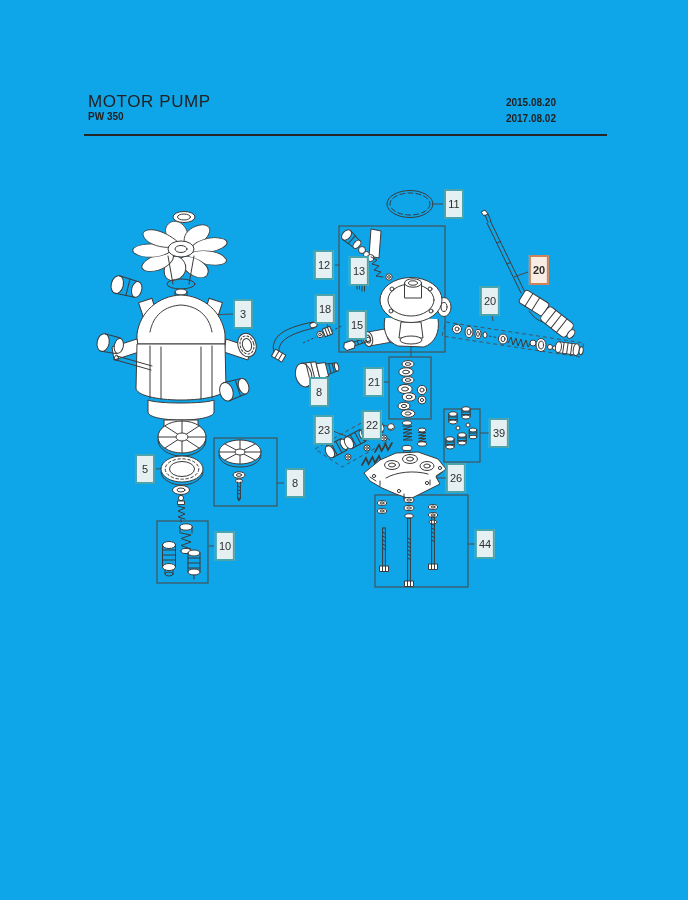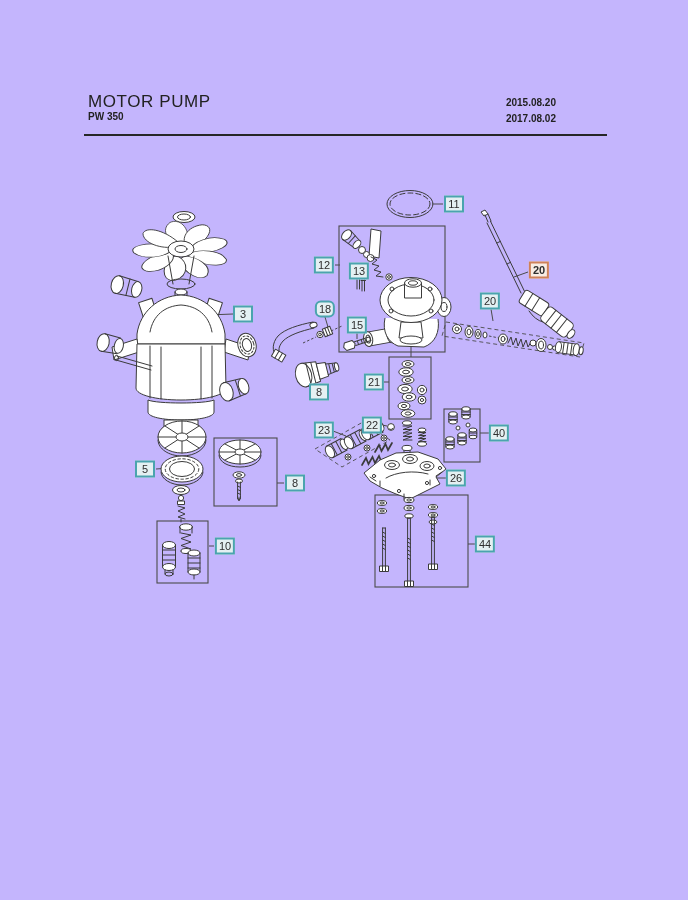--- a/index.html
+++ b/index.html
@@ -1,30 +1,30 @@
 <!DOCTYPE html>
 <html style="--teal: #4AA4AE; --teal-bg: #E4F0F2; --orange: #CF8159; --orange-bg: #F8ECE4; --line: #3B3B3B;"><head>
 <meta charset="utf-8">
 <style>
   :root{
     --teal:#4AA4AE; --teal-bg:#E4F0F2;
     --orange:#CF8159; --orange-bg:#F8ECE4;
     --line:#3B3B3B;
   }
   html,body{margin:0;padding:0;background:#ffffff;}
-  #page{position:relative;width:688px;height:900px;background:#c4b5fd;overflow:hidden;
+  #page{position:relative;width:688px;height:900px;background:#0ea5e9;overflow:hidden;
         font-family:"Liberation Sans",sans-serif;color:#1f1f1f;}
   .hdr-title{position:absolute;left:88px;top:92px;font-size:17px;letter-spacing:0.6px;color:#222;}
   .hdr-model{position:absolute;left:88px;top:111px;font-size:10px;font-weight:bold;color:#222;}
   .hdr-date1{position:absolute;top:97px;right:132px;font-size:10px;font-weight:bold;color:#222;text-align:right;}
   .hdr-date2{position:absolute;top:113px;right:132px;font-size:10px;font-weight:bold;color:#222;}
   .hdr-rule{position:absolute;left:84px;top:134px;width:523px;height:2.4px;background:#262626;}
   #diagram-svg{position:absolute;left:0;top:0;}
   #callout-layer{position:absolute;left:0;top:0;width:688px;height:900px;pointer-events:none;}
-  .callout{position:absolute;box-sizing:border-box;min-width:20px;height:17px;padding:0 2px;
+  .callout{position:absolute;box-sizing:border-box;min-width:20px;height:17px;padding:13px 2px;
     border:2px solid var(--teal);background:var(--teal-bg);color:#2e2e2e;
     font-size:11px;line-height:13px;display:flex;align-items:center;justify-content:center;
     transform:translate(-50%,-50%);pointer-events:auto;}
   .callout.orange{border-color:var(--orange);background:var(--orange-bg);}
   svg .ln{fill:none;stroke:var(--line);stroke-width:1;stroke-linecap:round;stroke-linejoin:round}
   svg .wh{fill:#fff;stroke:var(--line);stroke-width:1;stroke-linejoin:round}
   svg .box{fill:none;stroke:#4b4b4b;stroke-width:1.1}
   svg .dsh{fill:none;stroke:#4b4b4b;stroke-width:0.9;stroke-dasharray:4 3}
   svg .d2{fill:none;stroke:var(--line);stroke-width:0.9;stroke-dasharray:2.5 2}
   svg .ldr{stroke:#4b4b4b;stroke-width:1}
@@ -427,23 +427,23 @@
   <div id="callout-layer">
       <div class="callout" style="left: 243px; top: 314px;">3</div>
       <div class="callout" style="left: 145px; top: 469px;">5</div>
       <div class="callout" style="left: 295px; top: 483px;">8</div>
       <div class="callout" style="left: 225px; top: 546px;">10</div>
       <div class="callout" style="left: 454px; top: 204px;">11</div>
       <div class="callout" style="left: 324px; top: 265px;">12</div>
       <div class="callout" style="left: 359px; top: 271px;">13</div>
       <div class="callout" style="left: 357px; top: 325px;">15</div>
       <div class="callout" style="left: 319px; top: 392px;">8</div>
-      <div class="callout" style="left: 325px; top: 309px; border-radius: 6px;">18</div>
+      <div class="callout" style="left: 325px; top: 309px;">18</div>
       <div class="callout" style="left: 490px; top: 301px;">20</div>
       <div class="callout orange" style="left: 539px; top: 270px; font-weight: bold;">20</div>
       <div class="callout" style="left: 374px; top: 382px;">21</div>
       <div class="callout" style="left: 372px; top: 425px;">22</div>
       <div class="callout" style="left: 324px; top: 430px;">23</div>
-      <div class="callout" style="left: 499px; top: 433px;">40</div>
+      <div class="callout" style="left: 499px; top: 433px;">39</div>
       <div class="callout" style="left: 456px; top: 478px;">26</div>
       <div class="callout" style="left: 485px; top: 544px;">44</div>
     </div>
 </div>
 
 </body></html>

